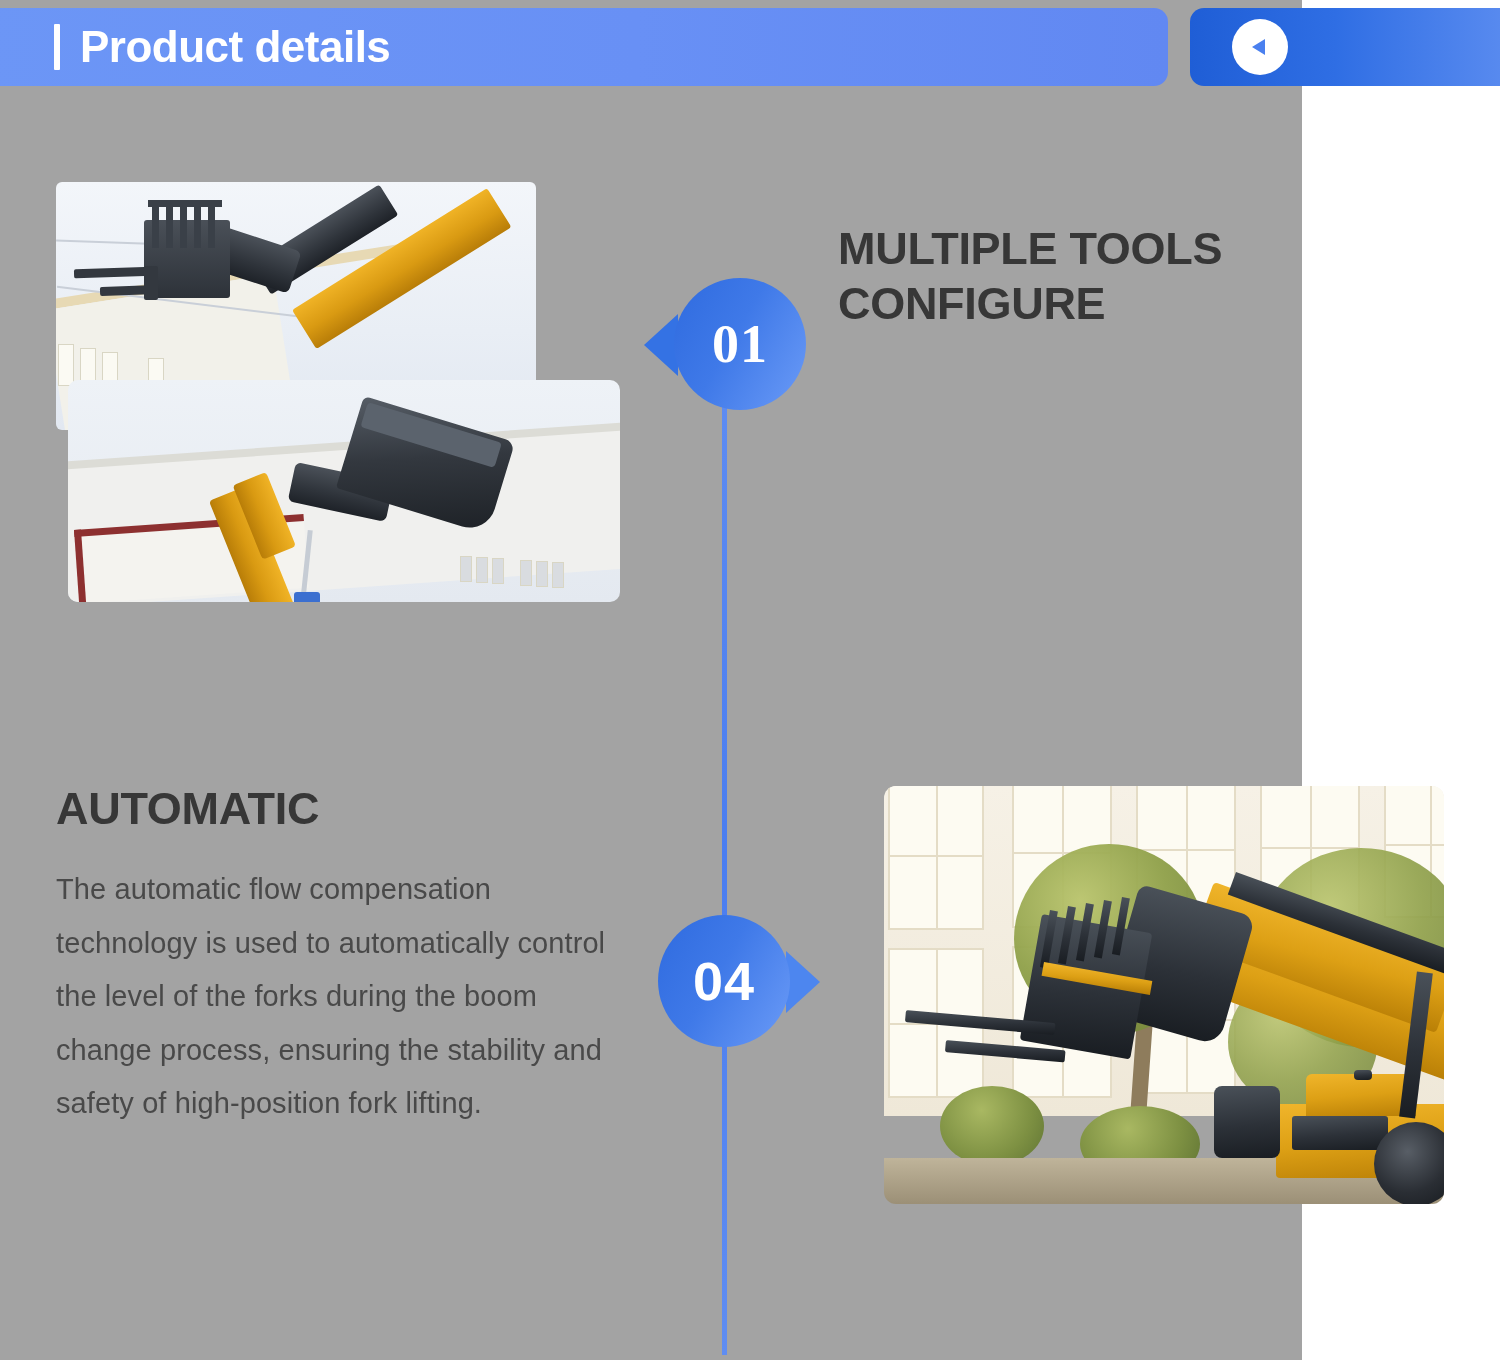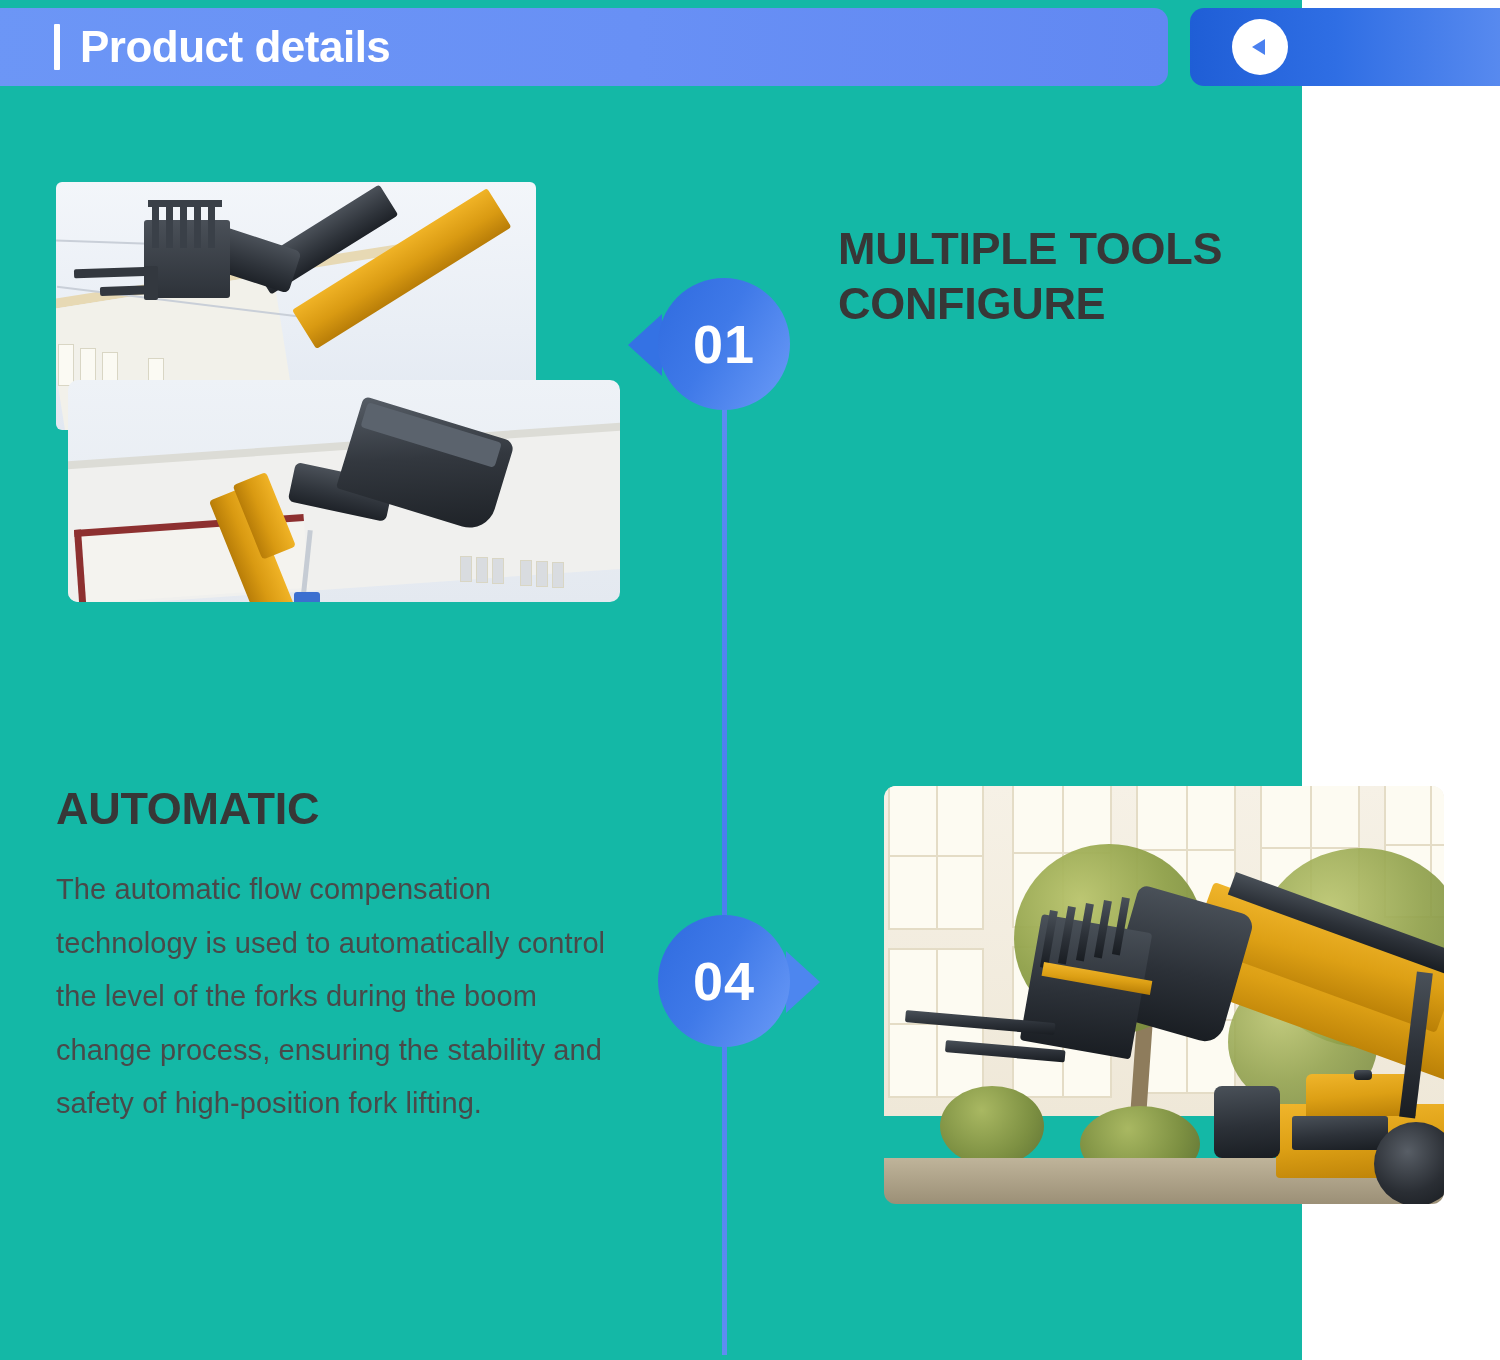--- a/index.html
+++ b/index.html
@@ -10,21 +10,21 @@
     height: 1360px;
     background: #ffffff;
     font-family: "Liberation Sans", sans-serif;
     overflow: hidden;
   }
 
   #page {
     position: relative;
     width: 1302px;
     height: 1360px;
-    background: #14b8a6;
+    background: #a3a3a3;
   }
 
   
   #header {
     position: absolute;
     left: 0; top: 8px;
     width: 1500px; height: 78px;
   }
 
   .header-bar {
@@ -124,21 +124,21 @@
     border-right: 34px solid #3472e4;
   }
 
   .badge-tail.right {
     right: -30px;
     border-top: 31px solid transparent;
     border-bottom: 31px solid transparent;
     border-left: 34px solid #4d86ef;
   }
 
-  #badge-01 { left: 658px; top: 278px; }
+  #badge-01 { left: 674px; top: 278px; font-family: Liberation Serif, serif; }
   #badge-02 { left: 658px; top: 915px; }
 
   
   #sec1-text {
     position: absolute;
     left: 838px; top: 222px;
     width: 625px;
   }
 
   .sec-heading {

